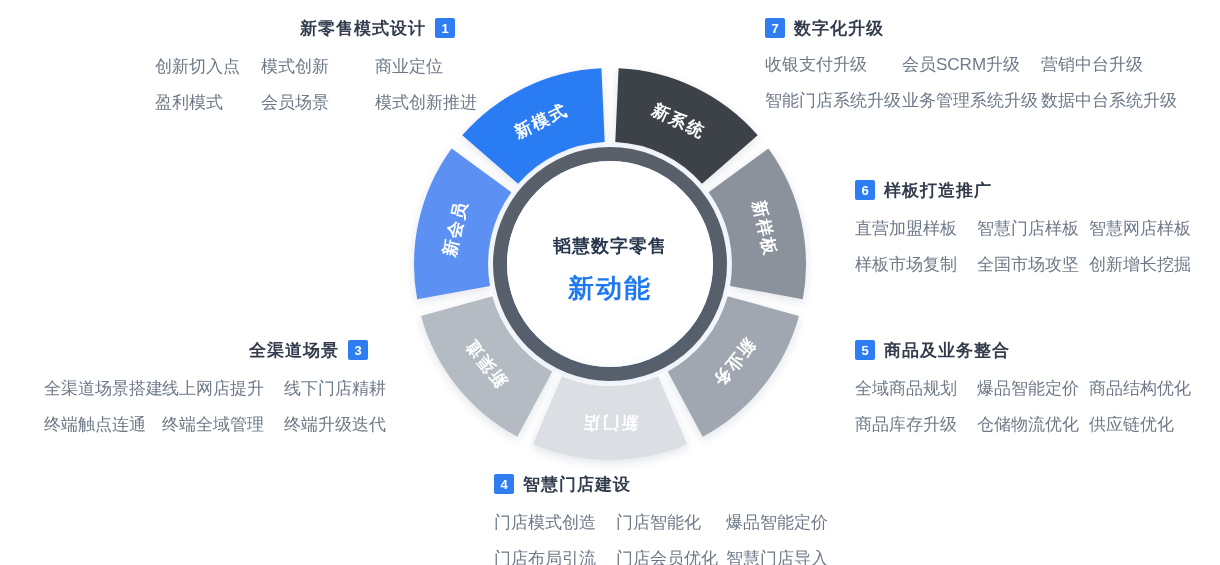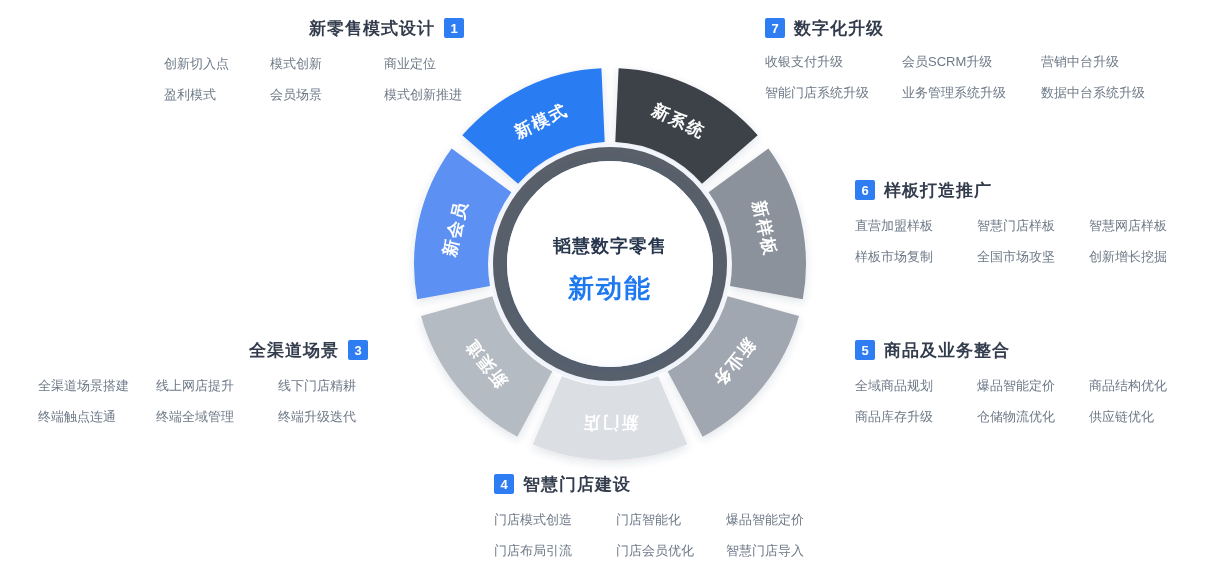--- a/index.html
+++ b/index.html
@@ -7,21 +7,21 @@
   .canvas{position:relative;width:1220px;height:565px;background:#ffffff;}
   .wheel-svg{position:absolute;left:0;top:0;width:1220px;height:565px;}
 
   .section{position:absolute;}
   .sec-header{display:flex;align-items:center;gap:9px;height:24px;}
   .sec-header.badge-right{justify-content:flex-end;}
   .sec-title{font-size:17px;font-weight:bold;color:#333c4c;letter-spacing:1px;white-space:nowrap;}
   .badge{width:20px;height:20px;background:#2e7df2;color:#ffffff;font-size:13px;font-weight:bold;
     display:flex;align-items:center;justify-content:center;border-radius:2px;flex:0 0 auto;}
   .items{display:grid;row-gap:13px;margin-top:15px;}
-  .item{font-size:13px;color:#6e7987;white-space:nowrap;}
+  .item{font-size:17px;color:#6e7987;white-space:nowrap;}
 
   .seg-label{font-size:17px;font-weight:bold;fill:#ffffff;letter-spacing:2px;}
   .center-title{font-size:18px;font-weight:bold;fill:#27354d;letter-spacing:1px;}
   .center-sub{font-size:26px;font-weight:bold;fill:#1e78f0;letter-spacing:2px;}
 </style>
 </head>
 <body>
 
 <div class="canvas">
 
@@ -59,42 +59,42 @@
     <text class="seg-label" x="610" y="111" text-anchor="middle" transform="rotate(282.9 610 264)">新会员</text>
 
     <circle cx="610" cy="264" r="121" fill="#f2f6fc"></circle>
     <circle cx="610" cy="264" r="110" fill="none" stroke="#59606a" stroke-width="14"></circle>
     <circle cx="610" cy="264" r="103" fill="url(#gradCenter)" filter="url(#softShadow)"></circle>
 
     <text class="center-title" x="610" y="252" text-anchor="middle">韬慧数字零售</text>
     <text class="center-sub" x="610" y="297" text-anchor="middle">新动能</text>
   </svg>
 
-  <div class="section" style="left:164px;top:16px;width:300px;">
+  <div class="section" style="left:155px;top:16px;width:300px;">
     <div class="sec-header badge-right">
       <span class="sec-title">新零售模式设计</span>
       <span class="badge">1</span>
     </div>
     <div class="items" style="grid-template-columns:106px 114px auto;">
       <span class="item">创新切入点</span>
       <span class="item">模式创新</span>
       <span class="item">商业定位</span>
       <span class="item">盈利模式</span>
       <span class="item">会员场景</span>
       <span class="item">模式创新推进</span>
     </div>
   </div>
 
 
   <div class="section" style="left:38px;top:338px;width:330px;">
     <div class="sec-header badge-right">
       <span class="sec-title">全渠道场景</span>
       <span class="badge">3</span>
     </div>
-    <div class="items" style="grid-template-columns:118px 122px auto;">
+    <div class="items" style="grid-template-columns:118px 122px auto;margin-left:6px;">
       <span class="item">全渠道场景搭建</span>
       <span class="item">线上网店提升</span>
       <span class="item">线下门店精耕</span>
       <span class="item">终端触点连通</span>
       <span class="item">终端全域管理</span>
       <span class="item">终端升级迭代</span>
     </div>
   </div>
 
   <div class="section" style="left:494px;top:472px;width:330px;">

